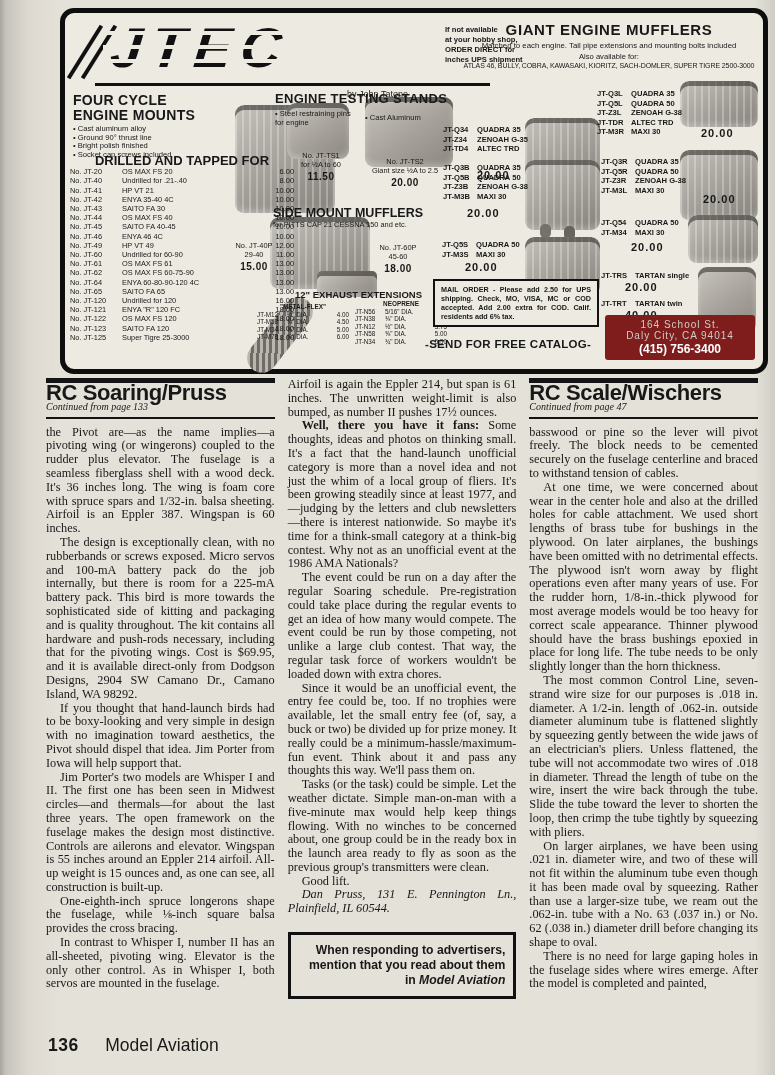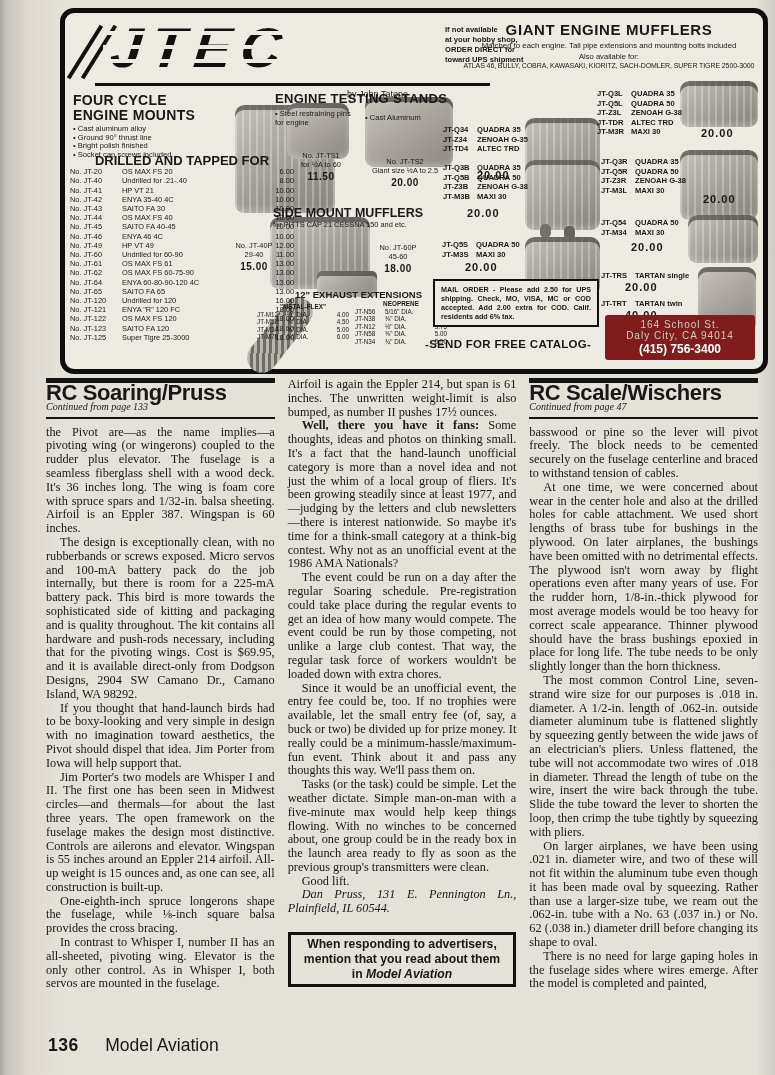--- a/index.html
+++ b/index.html
@@ -87,22 +87,22 @@
   
   .cols{position:absolute;left:46px;top:378px;width:712px;height:652px;display:grid;
         grid-template-columns:1fr 1fr 1fr;column-gap:13px;overflow:hidden;z-index:1;}
   .col{font-family:"Liberation Serif",serif;font-size:12.3px;line-height:13.8px;text-align:justify;}
   .art-head{border-top:5px solid #141414;margin-bottom:7px;}
   .art-head h2{margin:3px 0 0;font-family:"Liberation Sans",sans-serif;font-size:22px;letter-spacing:-.4px;}
   .art-head .cont{font-style:italic;font-size:10px;padding:0 0 3px;border-bottom:2.5px solid #141414;}
   .col p{margin:0;}
   .col p.ind{text-indent:14px;}
   .col p.sig{font-style:italic;}
-  .mention-box{border:3px solid #111;margin-top:16px;padding:2px 8px;font-family:"Liberation Sans",sans-serif;
-      font-weight:bold;font-size:12.2px;line-height:15px;text-align:center;}
+  .mention-box{border:3px solid #111;margin-top:16px;padding:8px 8px;font-family:"Liberation Sans",sans-serif;
+      font-weight:bold;font-size:12.2px;line-height:15px;text-align:right;}
 
   .pagefoot{position:absolute;left:48px;top:1035px;z-index:1;}
   .pgnum{font-weight:bold;font-size:17.5px;letter-spacing:.5px;}
   .mag{font-size:17.5px;margin-left:22px;}
 </style>
 </head>
 <body>
 
 <div class="page">
 
@@ -130,21 +130,21 @@
       <span class="stripe s2"></span>
       <span class="stripe s3"></span>
     </div>
     <div class="logo-rule"></div>
     <div class="byline">by John Tatone</div>
 
     <div class="order-note">
         <div>If not available</div>
         <div>at your hobby shop,</div>
         <div>ORDER DIRECT for</div>
-        <div>toward UPS shipment</div>
+        <div>inches UPS shipment</div>
       </div>
 
     <div class="giant-head">
       <div class="gh-title">GIANT ENGINE MUFFLERS</div>
       <div class="gh-sub1">Matched to each engine. Tail pipe extensions and mounting bolts included</div>
       <div class="gh-sub2">Also available for:</div>
       <div class="gh-sub3">ATLAS 46, BULLY, COBRA, KAWASAKI, KIORITZ, SACH-DOMLER, SUPER TIGRE 2500-3000</div>
     </div>
 
     <div class="fc-title">FOUR CYCLE ENGINE MOUNTS</div>

